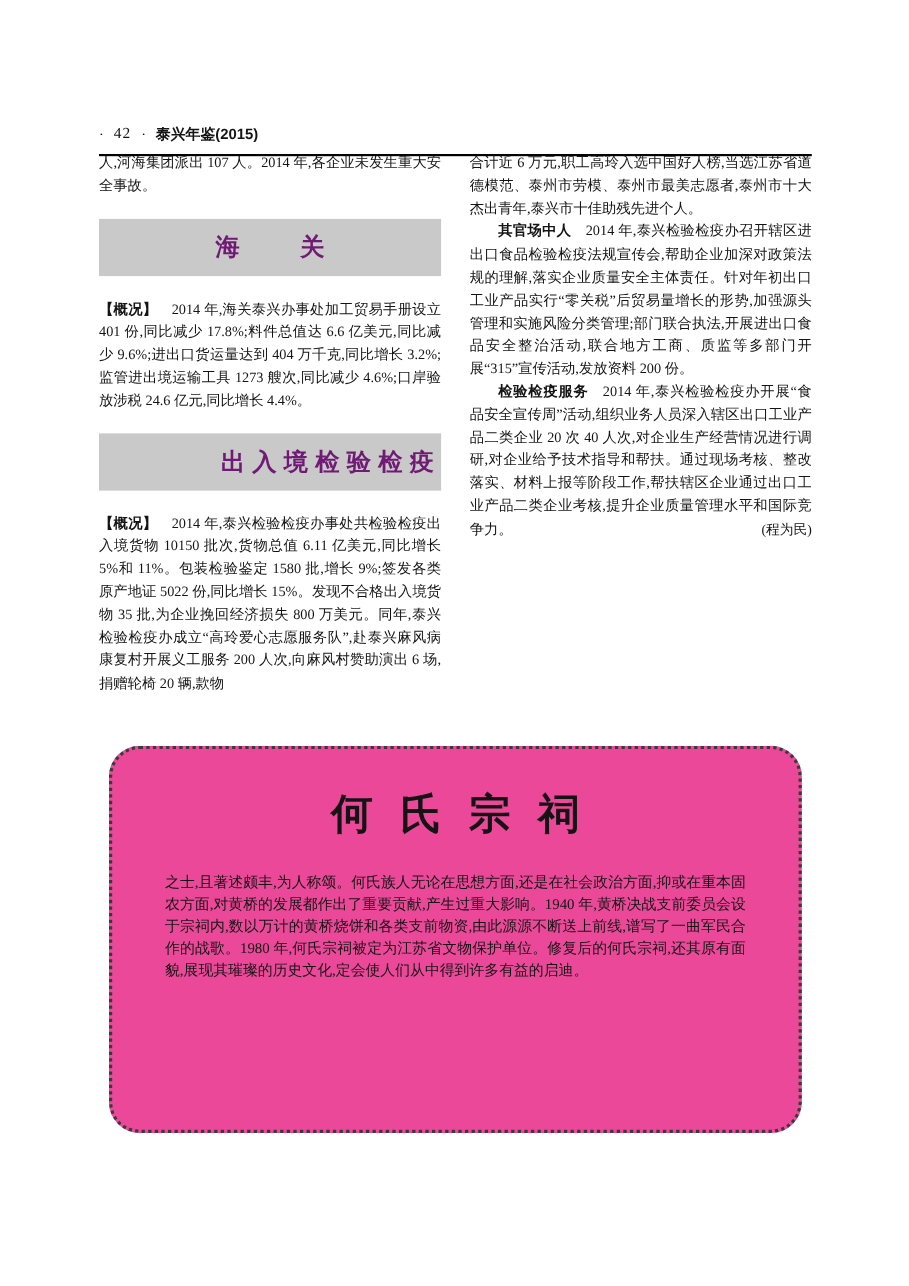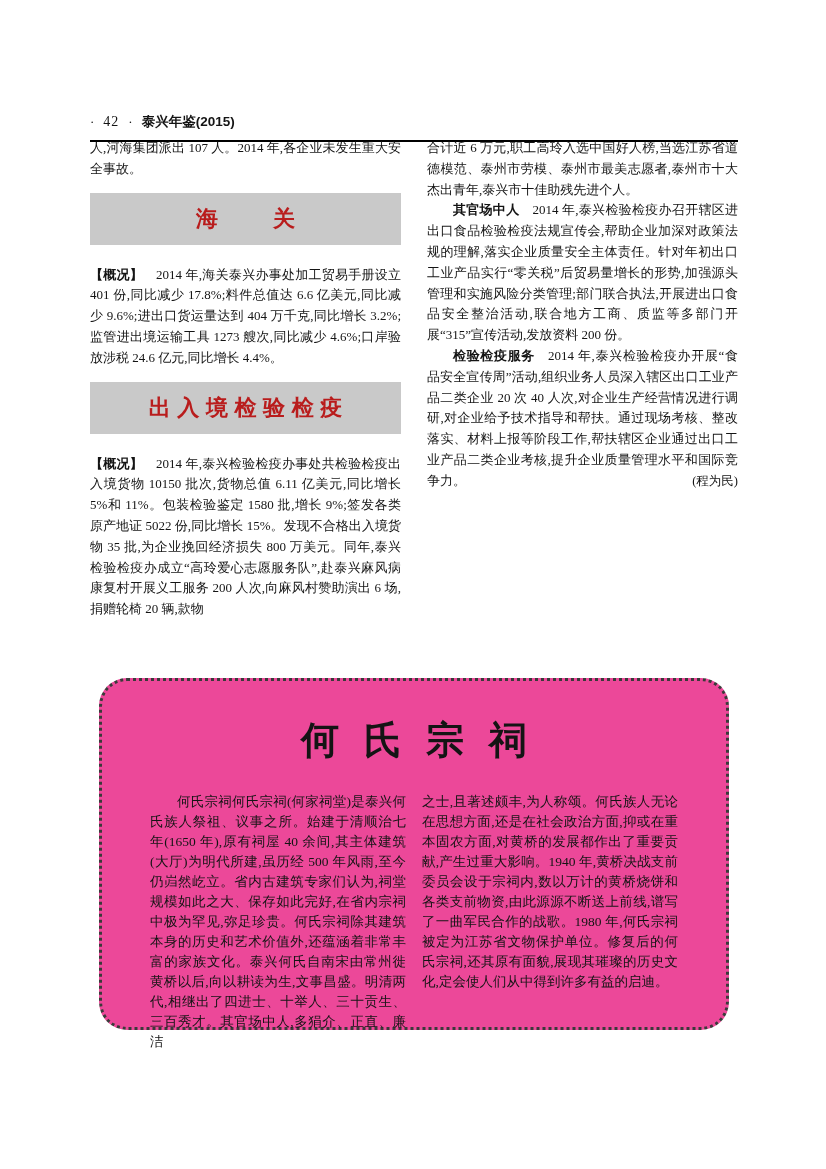--- a/index.html
+++ b/index.html
@@ -35,25 +35,25 @@
     font-weight:bold;margin-right:13px;
   }
   .runin{text-indent:2em;}
   .author{float:right;font-size:12.5px;}
 
   .section-box{
     height:52px;line-height:52px;
     background:#c9c9c9;
     text-align:center;
     font-family:"Liberation Sans","DejaVu Sans",sans-serif;
-    font-weight:bold;font-size:22px;color:#b91c1c;
-    margin:13px 0 20px 0;
+    font-weight:bold;font-size:22px;color:#701a75;
+    margin:19px 0 20px 0;
   }
   .section-box.spread{letter-spacing:2.5em;text-indent:2.5em;}
-  .section-box.tight{letter-spacing:0.3em;text-indent:0.3em;}
+  .section-box.tight{letter-spacing:0.3em;text-indent:0.3em;text-align:right;}
 
   
   .feature-box{
     position:absolute;left:99px;top:678px;width:630px;height:352px;
     box-sizing:border-box;
     background:#ec4899;
     border:3px dotted #3a3a3a;
     border-radius:28px;
     padding:22px 48px 0 48px;
   }
@@ -106,18 +106,17 @@
 
 
       <p class="runin"><b class="plabel">检验检疫服务</b><span>2014 年,泰兴检验检疫办开展“食品安全宣传周”活动,组织业务人员深入辖区出口工业产品二类企业 20 次 40 人次,对企业生产经营情况进行调研,对企业给予技术指导和帮扶。通过现场考核、整改落实、材料上报等阶段工作,帮扶辖区企业通过出口工业产品二类企业考核,提升企业质量管理水平和国际竞争力。</span><span class="author">(程为民)</span></p>
     </div>
 
   </div>
 
   <div class="feature-box">
     <div class="feature-title">何氏宗祠</div>
     <div class="feature-cols">
-      <p class="fcol first">何氏宗祠何氏宗祠(何家祠堂)是泰兴何氏族人祭祖、议事之所。始建于清顺治七年(1650 年),原有祠屋 40 余间,其主体建筑(大厅)为明代所建,虽历经 500 年风雨,至今仍岿然屹立。省内古建筑专家们认为,祠堂规模如此之大、保存如此完好,在省内宗祠中极为罕见,弥足珍贵。何氏宗祠除其建筑本身的历史和艺术价值外,还蕴涵着非常丰富的家族文化。泰兴何氏自南宋由常州徙黄桥以后,向以耕读为生,文事昌盛。明清两代,相继出了四进士、十举人、三十贡生、三百秀才。其官场中人,多狷介、正直、廉洁</p>
       <p class="fcol">之士,且著述颇丰,为人称颂。何氏族人无论在思想方面,还是在社会政治方面,抑或在重本固农方面,对黄桥的发展都作出了重要贡献,产生过重大影响。1940 年,黄桥决战支前委员会设于宗祠内,数以万计的黄桥烧饼和各类支前物资,由此源源不断送上前线,谱写了一曲军民合作的战歌。1980 年,何氏宗祠被定为江苏省文物保护单位。修复后的何氏宗祠,还其原有面貌,展现其璀璨的历史文化,定会使人们从中得到许多有益的启迪。</p>
     </div>
   </div>
 
 </div>
 
 </body></html>

